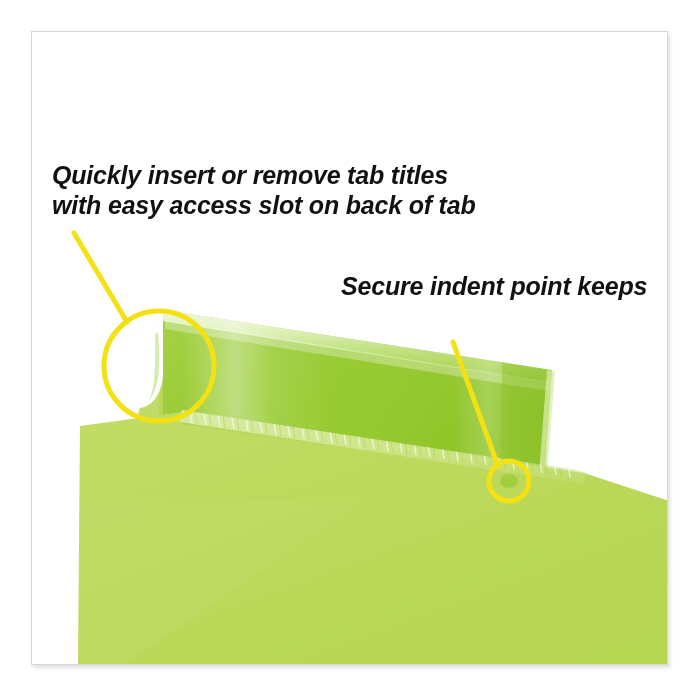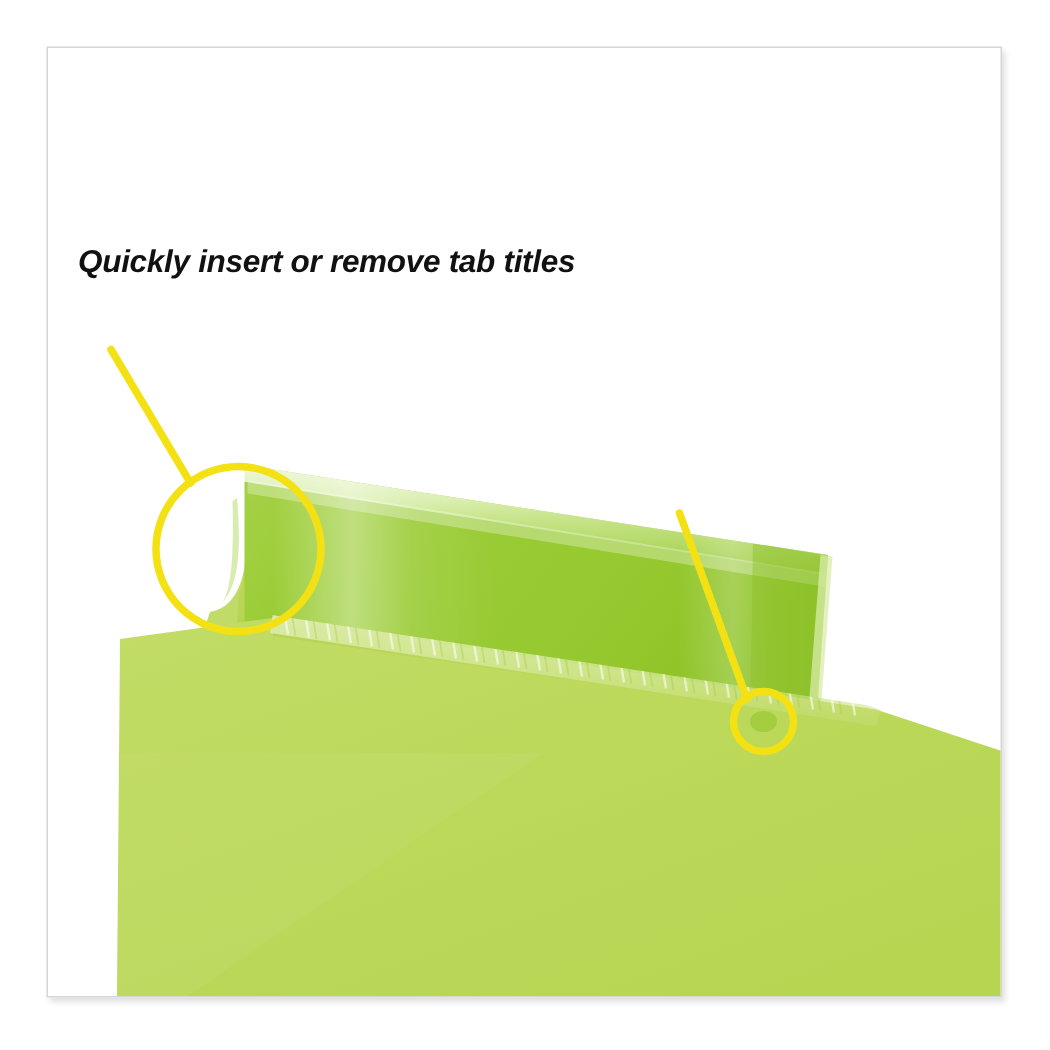--- a/index.html
+++ b/index.html
@@ -53,21 +53,21 @@
     white-space: nowrap;
   }
 
   
   .callout {
     position: absolute;
     color: #111111;
     font-family: "Liberation Sans", sans-serif;
     font-style: italic;
     font-weight: bold;
-    font-size: 21px;
+    font-size: 25px;
     line-height: 30px;
     letter-spacing: -0.2px;
     white-space: nowrap;
   }
   .callout-left  { left: 52px;  top: 160px; text-align: left; }
   .callout-right { left: 341px; top: 271px; text-align: left; }
   .callout .ln { display: block; }
 
   
   .artwork {
@@ -257,18 +257,20 @@
           <line x1="421" y1="310" x2="466" y2="434" stroke-width="5" stroke-linecap="round"></line>
           <circle cx="477" cy="449" r="20" stroke-width="5"></circle>
         </g>
       </svg>
 
     </div>
   </div>
 
   <div class="callout callout-left">
     <span class="ln">Quickly insert or remove tab titles</span>
+    <span class="ln">with easy access slot on back of tab</span>
   </div>
 
   <div class="callout callout-right">
+    <span class="ln">Secure indent point keeps</span>
   </div>
 
 </div>
 
 </body></html>

